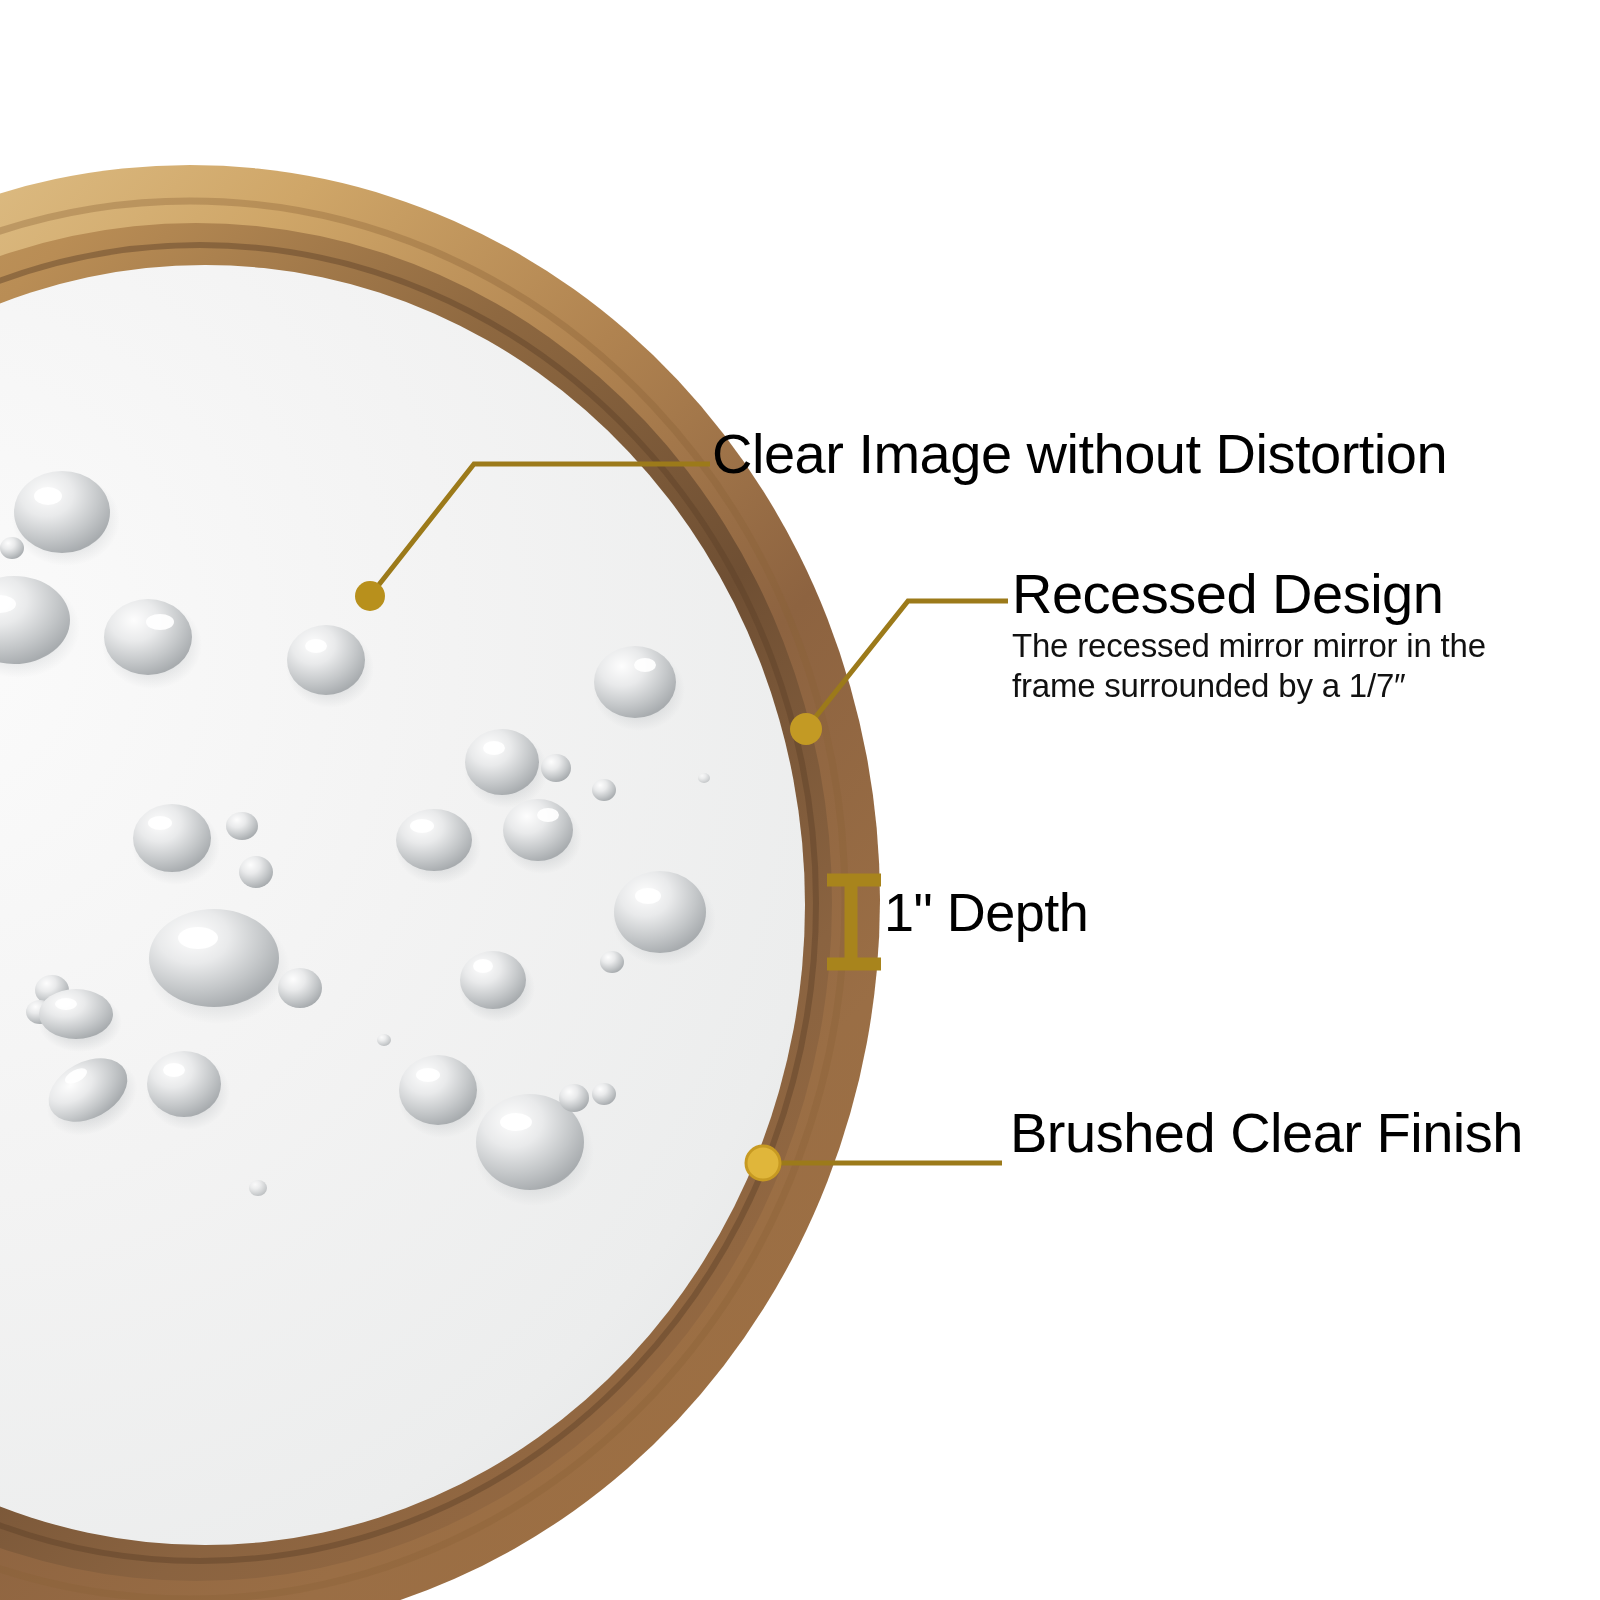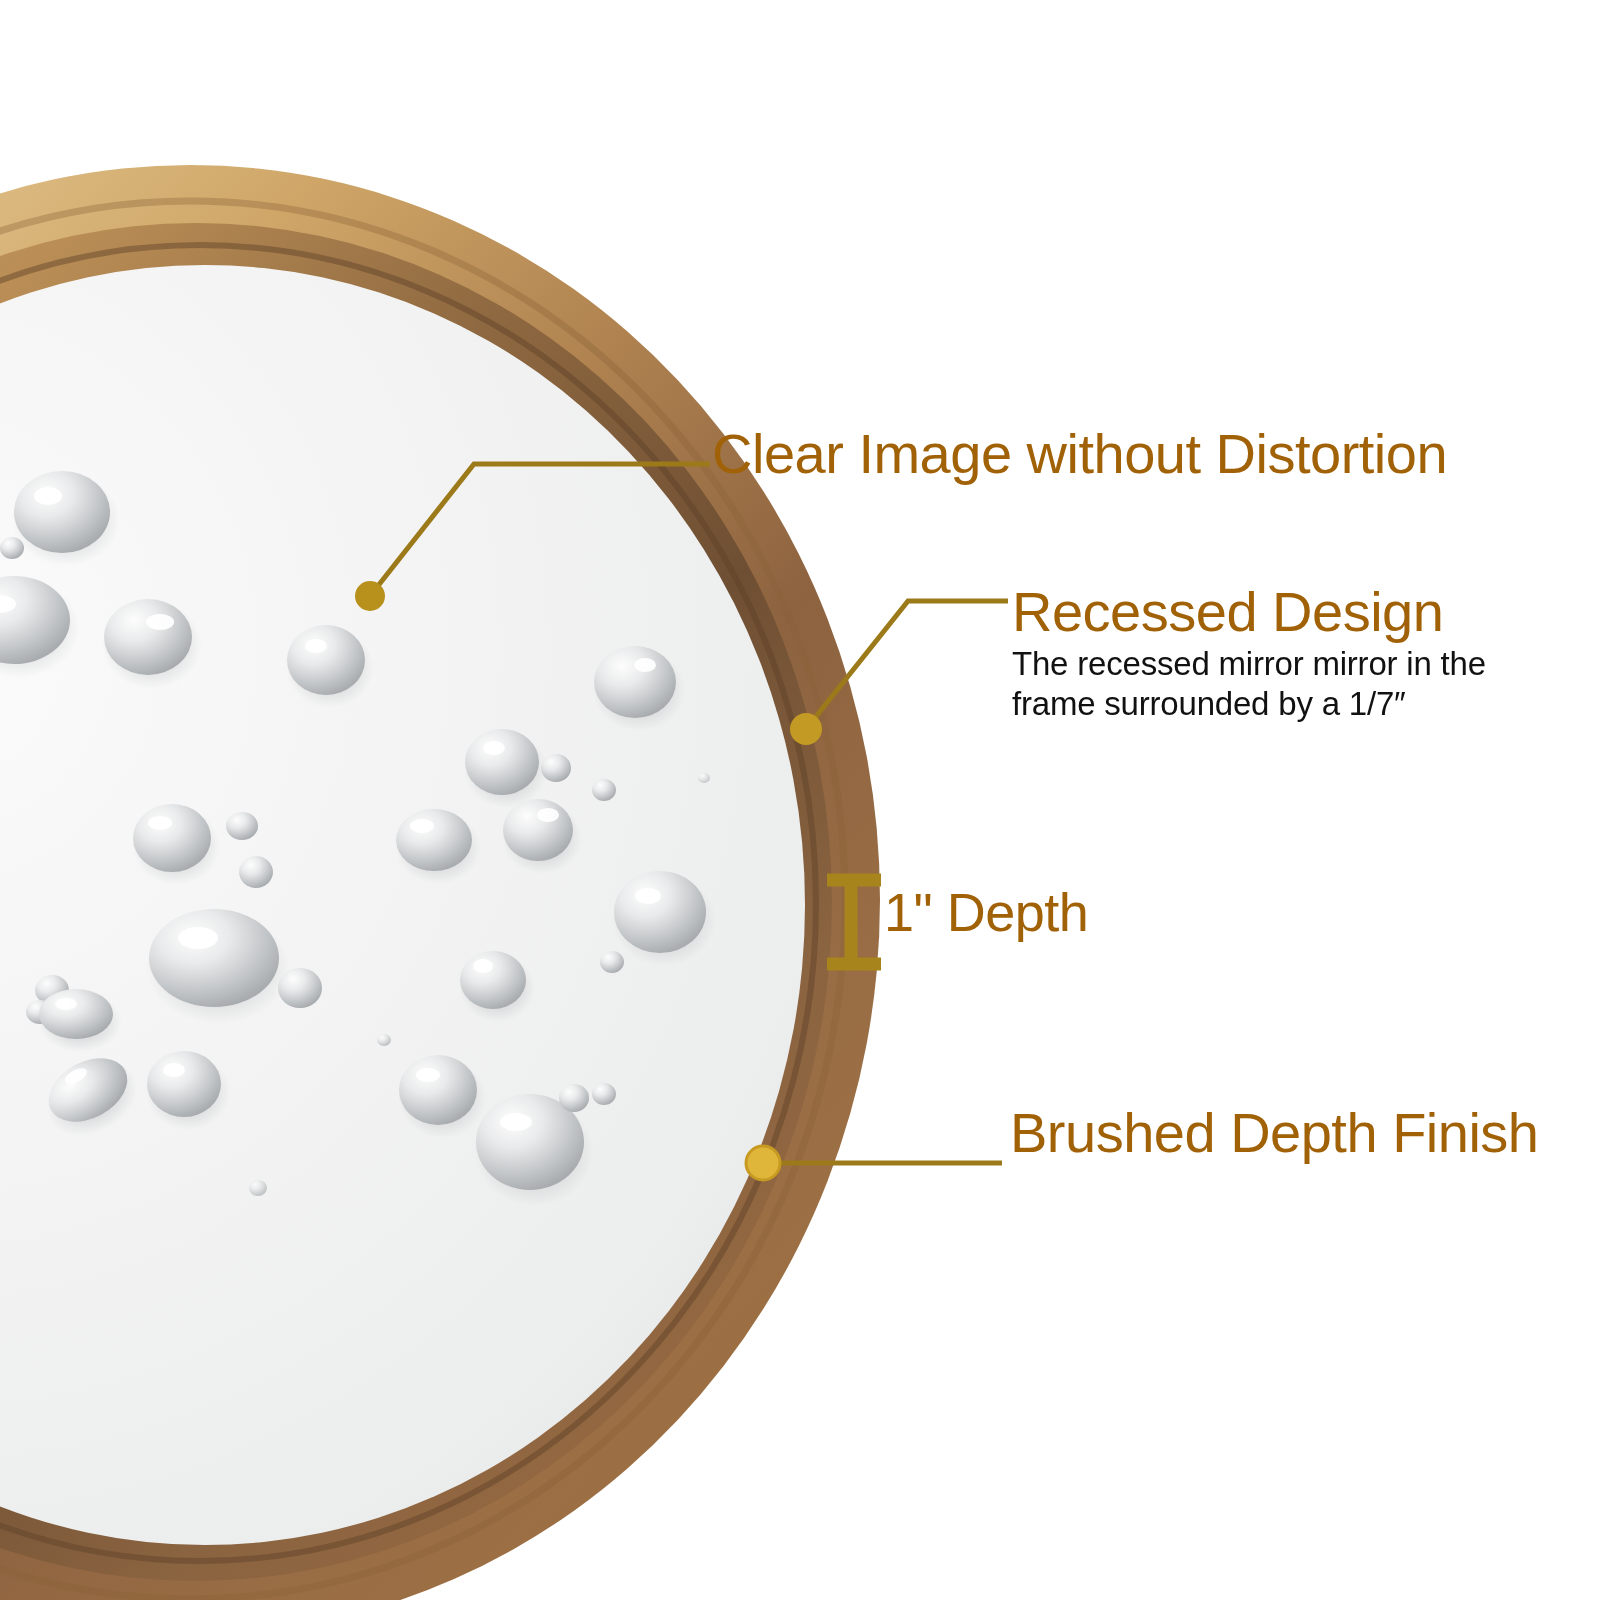--- a/index.html
+++ b/index.html
@@ -29,33 +29,33 @@
   .callout {
     position: absolute;
     color: #0a0a0a;
   }
   .callout-title {
     font-size: 56px;
     line-height: 1.02;
     font-weight: 400;
     letter-spacing: -0.5px;
     white-space: nowrap;
-    color: #a16207;
+    color: #000000;
   }
   .callout-body {
     font-size: 33px;
     line-height: 1.22;
     font-weight: 400;
     letter-spacing: -0.2px;
     color: #111111;
     margin-top: 4px;
   }
 
   #cl-clear  { left: 712px; top: 425px; }
-  #cl-recess { left: 1012px; top: 565px; margin-top: 18px; }
+  #cl-recess { left: 1012px; top: 565px; }
   #cl-depth  { left: 884px; top: 885px; }
   #cl-gold   { left: 1010px; top: 1104px; }
 
   #cl-depth .callout-title { font-size: 54px; }
 </style>
 </head>
 <body>
 
 <div id="stage">
 
@@ -238,16 +238,16 @@
       <div>The recessed mirror mirror in the</div>
       <div>frame surrounded by a 1/7″</div>
     </div>
   </div>
 
   <div class="callout" id="cl-depth">
     <div class="callout-title">1" Depth</div>
   </div>
 
   <div class="callout" id="cl-gold">
-    <div class="callout-title">Brushed Depth Finish</div>
+    <div class="callout-title">Brushed Clear Finish</div>
   </div>
 
 </div>
 
 </body></html>

